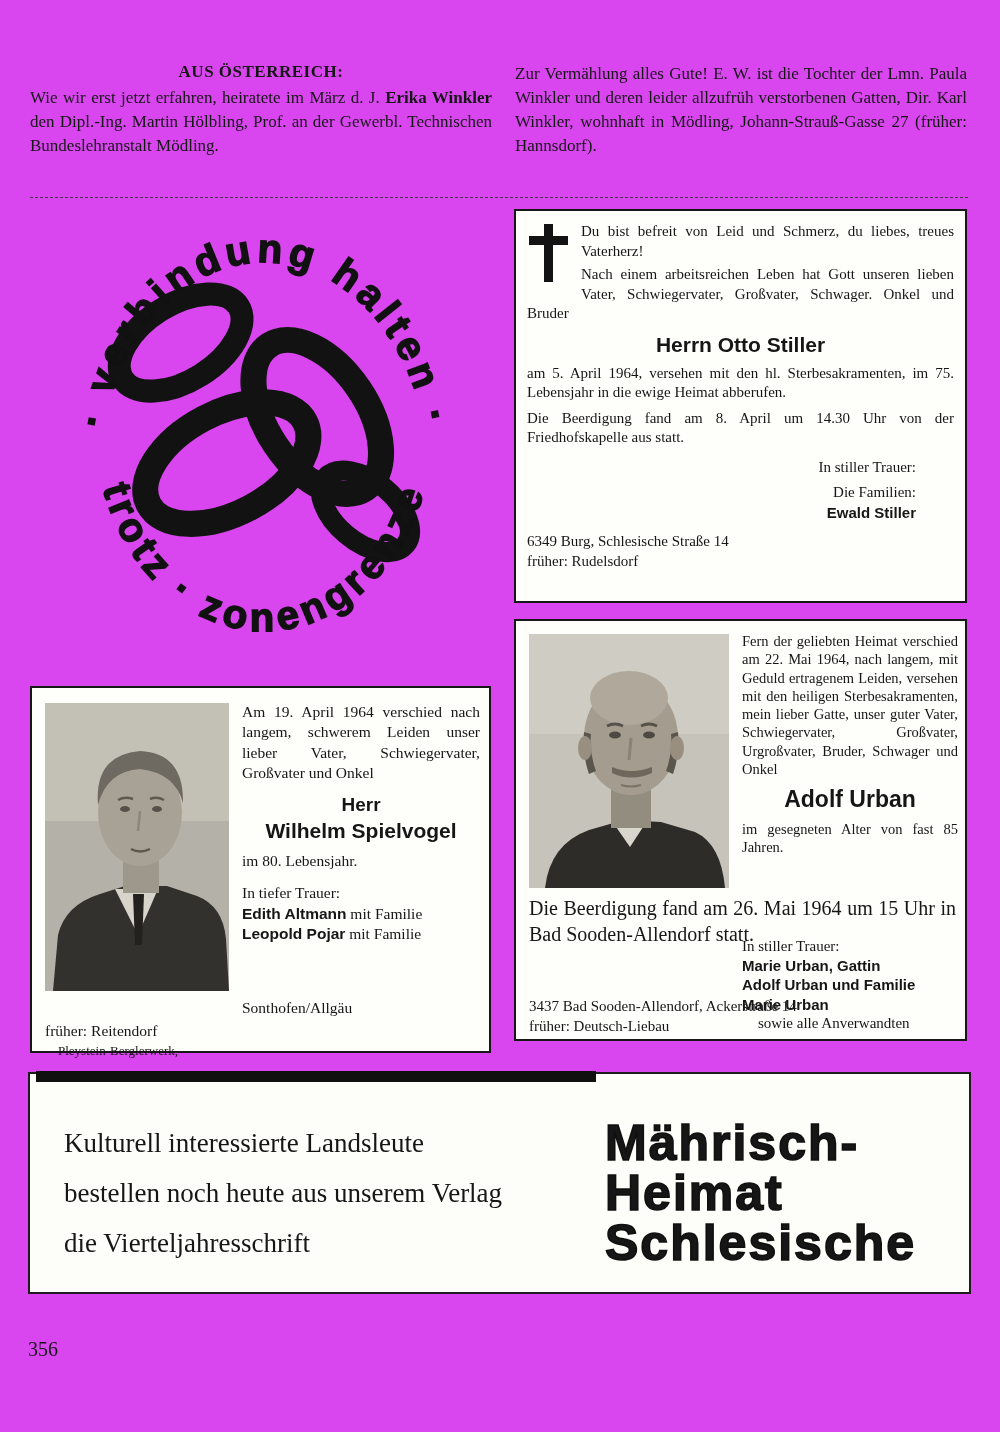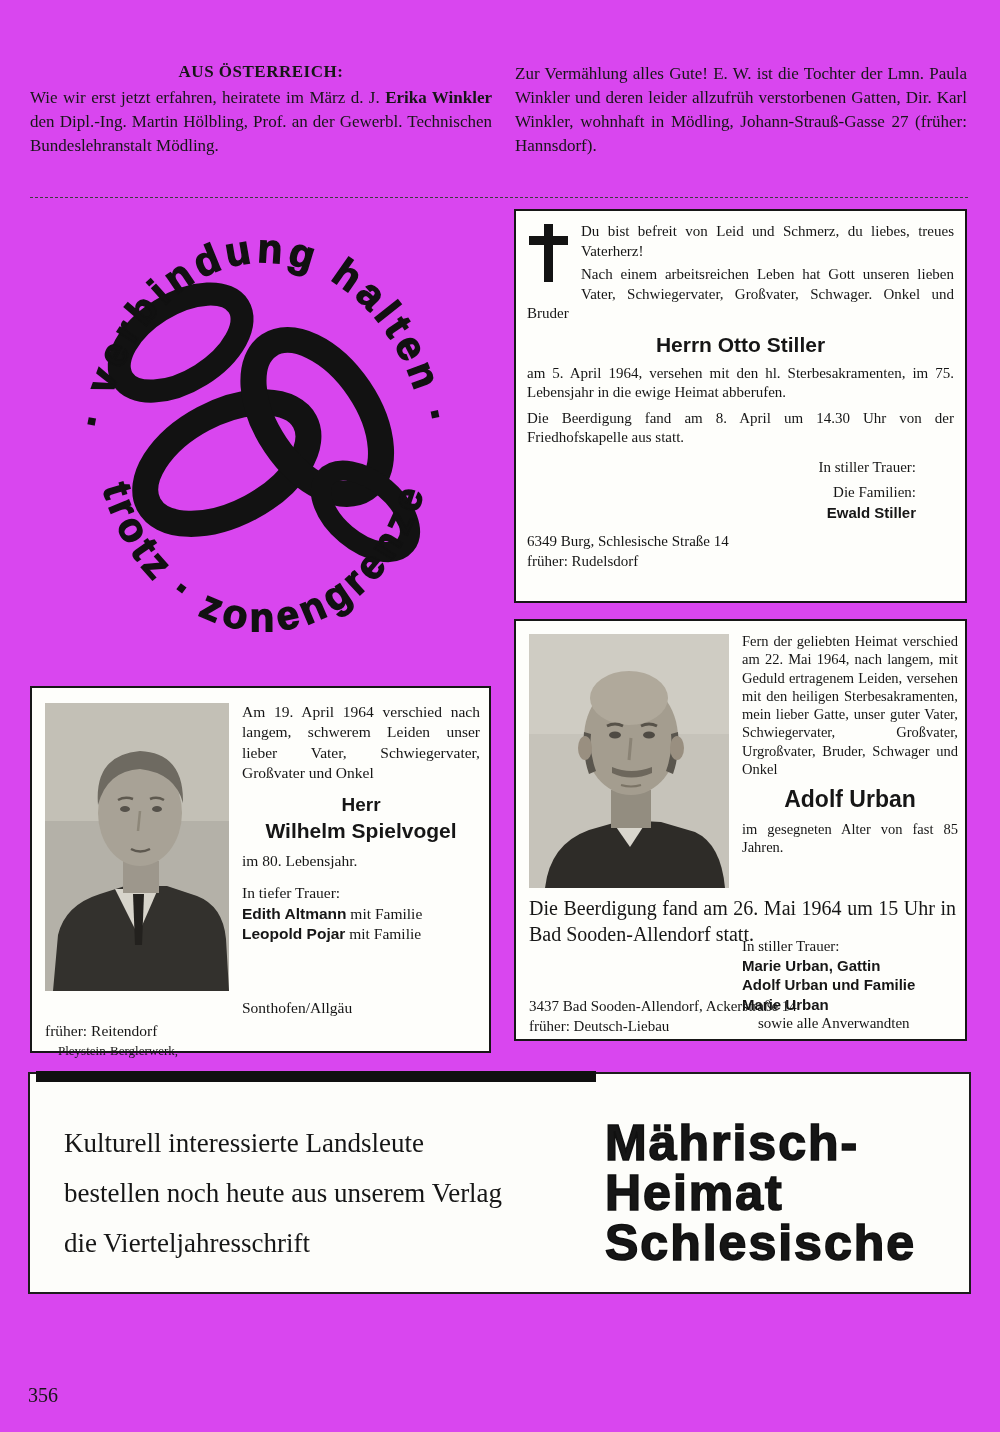--- a/index.html
+++ b/index.html
@@ -184,15 +184,15 @@
       <div>bestellen noch heute aus unserem Verlag</div>
       <div>die Vierteljahresschrift</div>
     </div>
     <div class="abs ad-title" style="left:575px; top:44px; width:350px;">
       <div>Mährisch-</div>
       <div>Heimat</div>
       <div>Schlesische</div>
     </div>
   </div>
 
-  <div class="abs pagenum" style="left:28px; top:1384px;">356</div>
+  <div class="abs pagenum" style="left:28px; top:1338px;">356</div>
 
 </div>
 
 </body></html>

